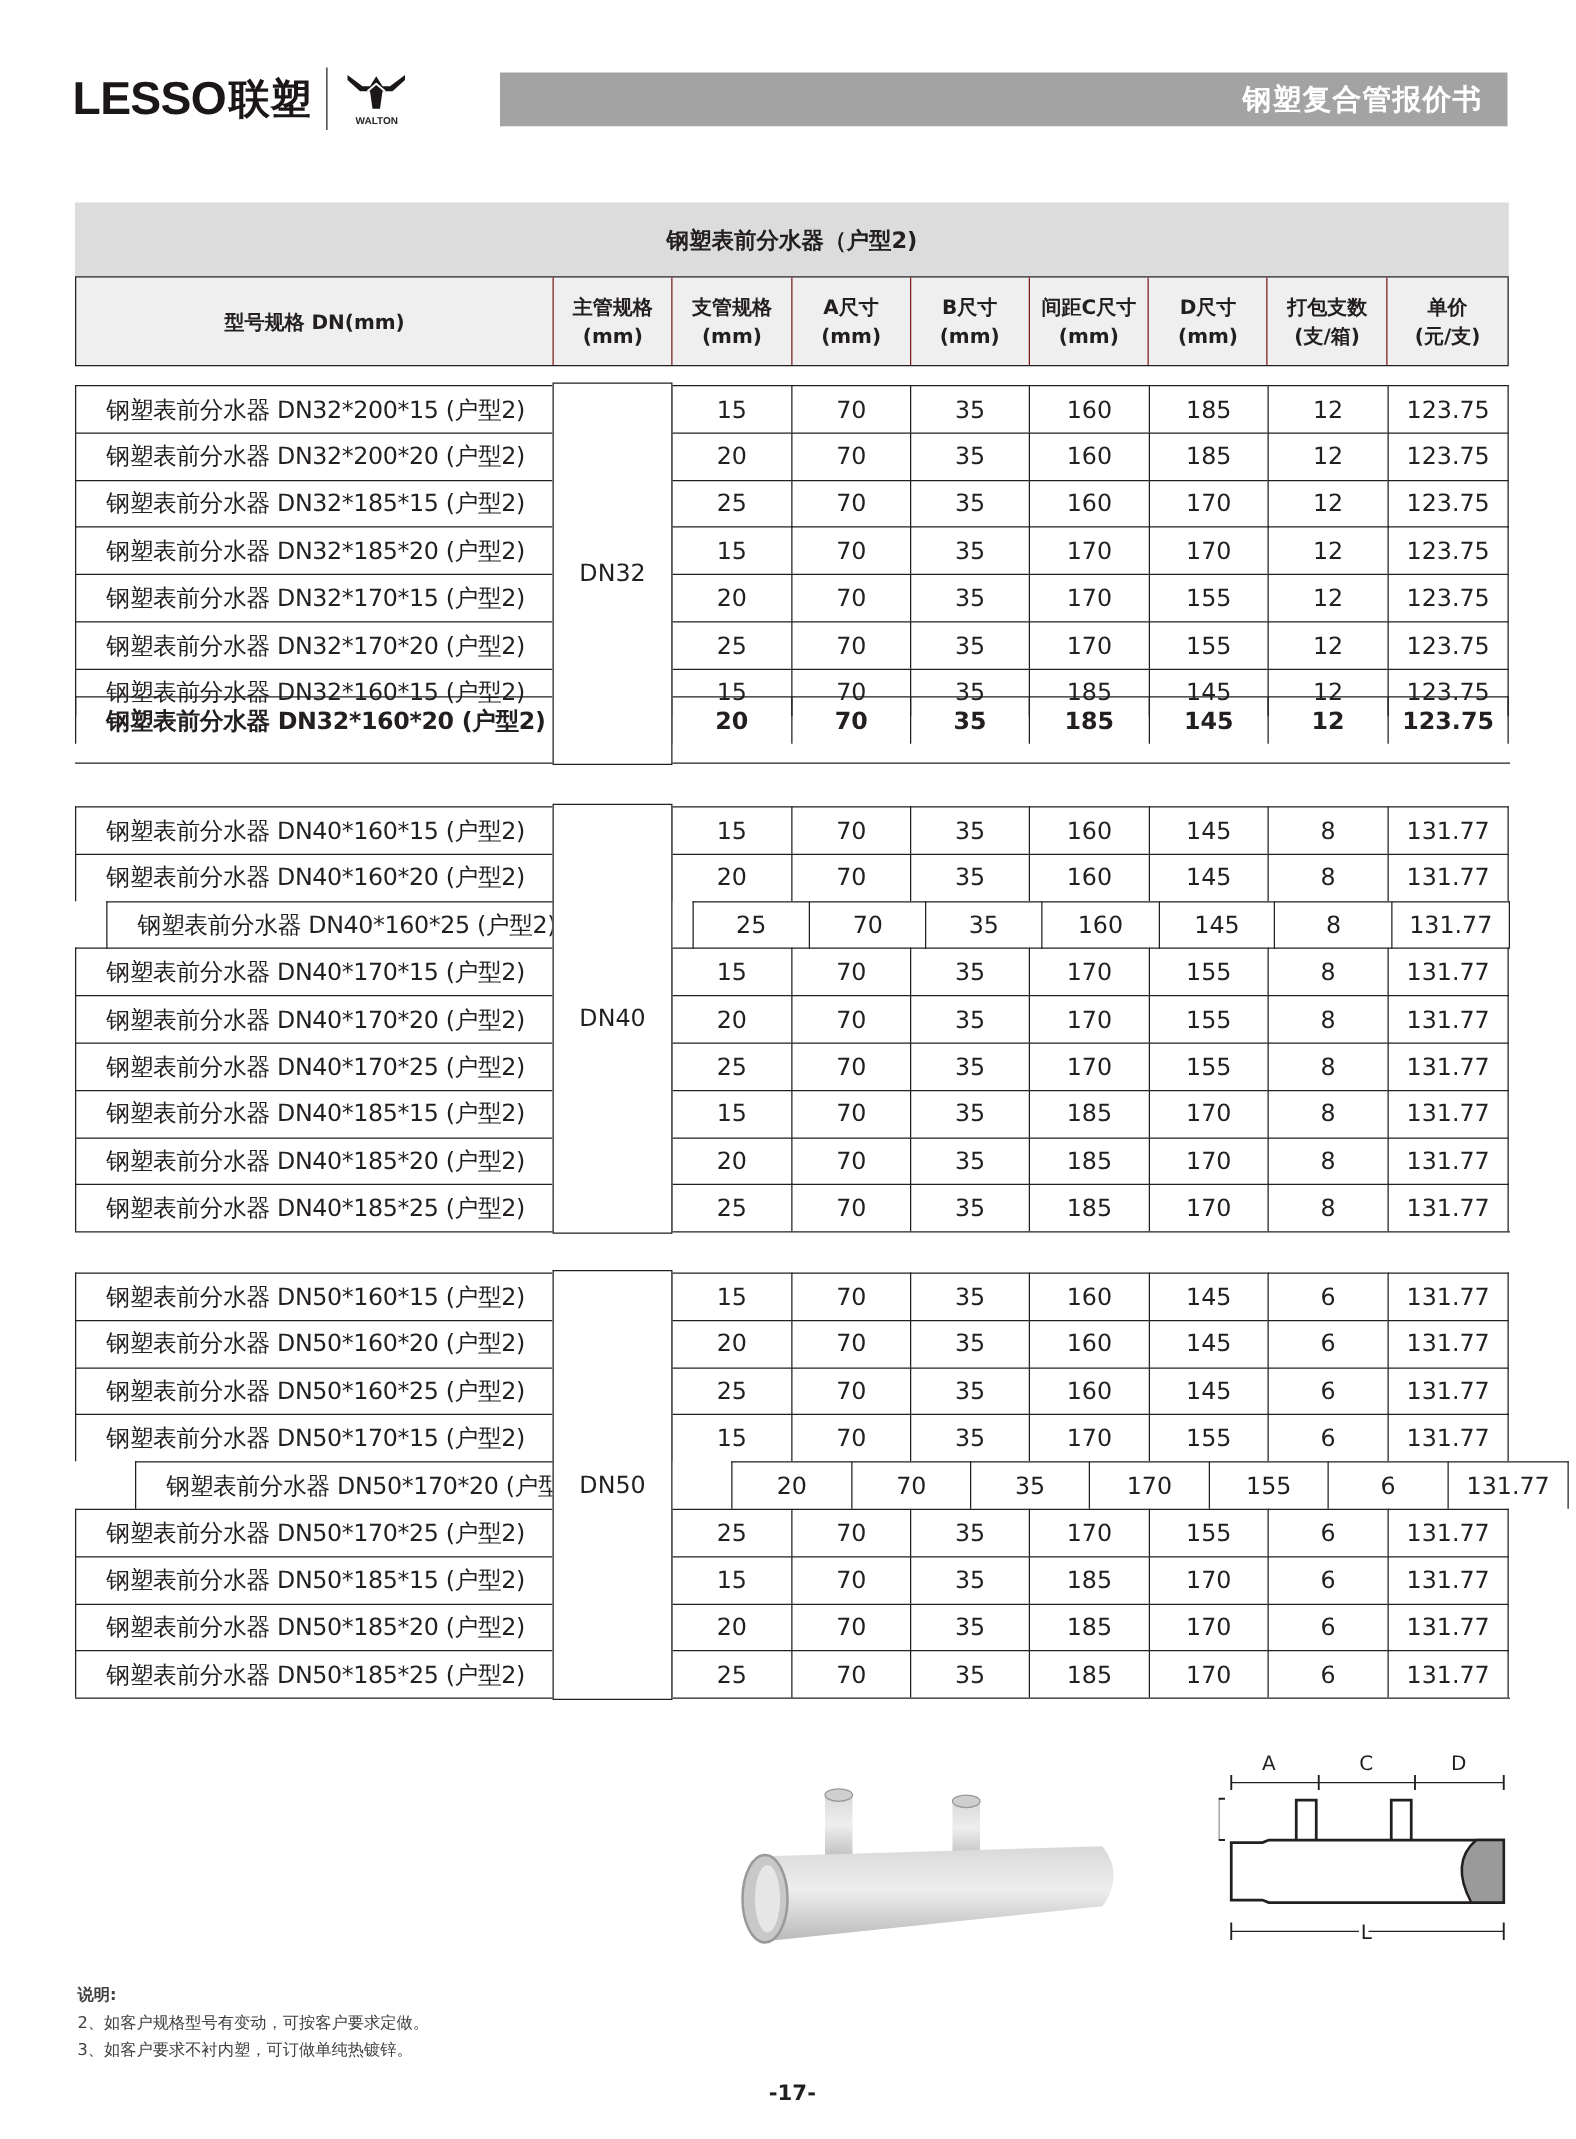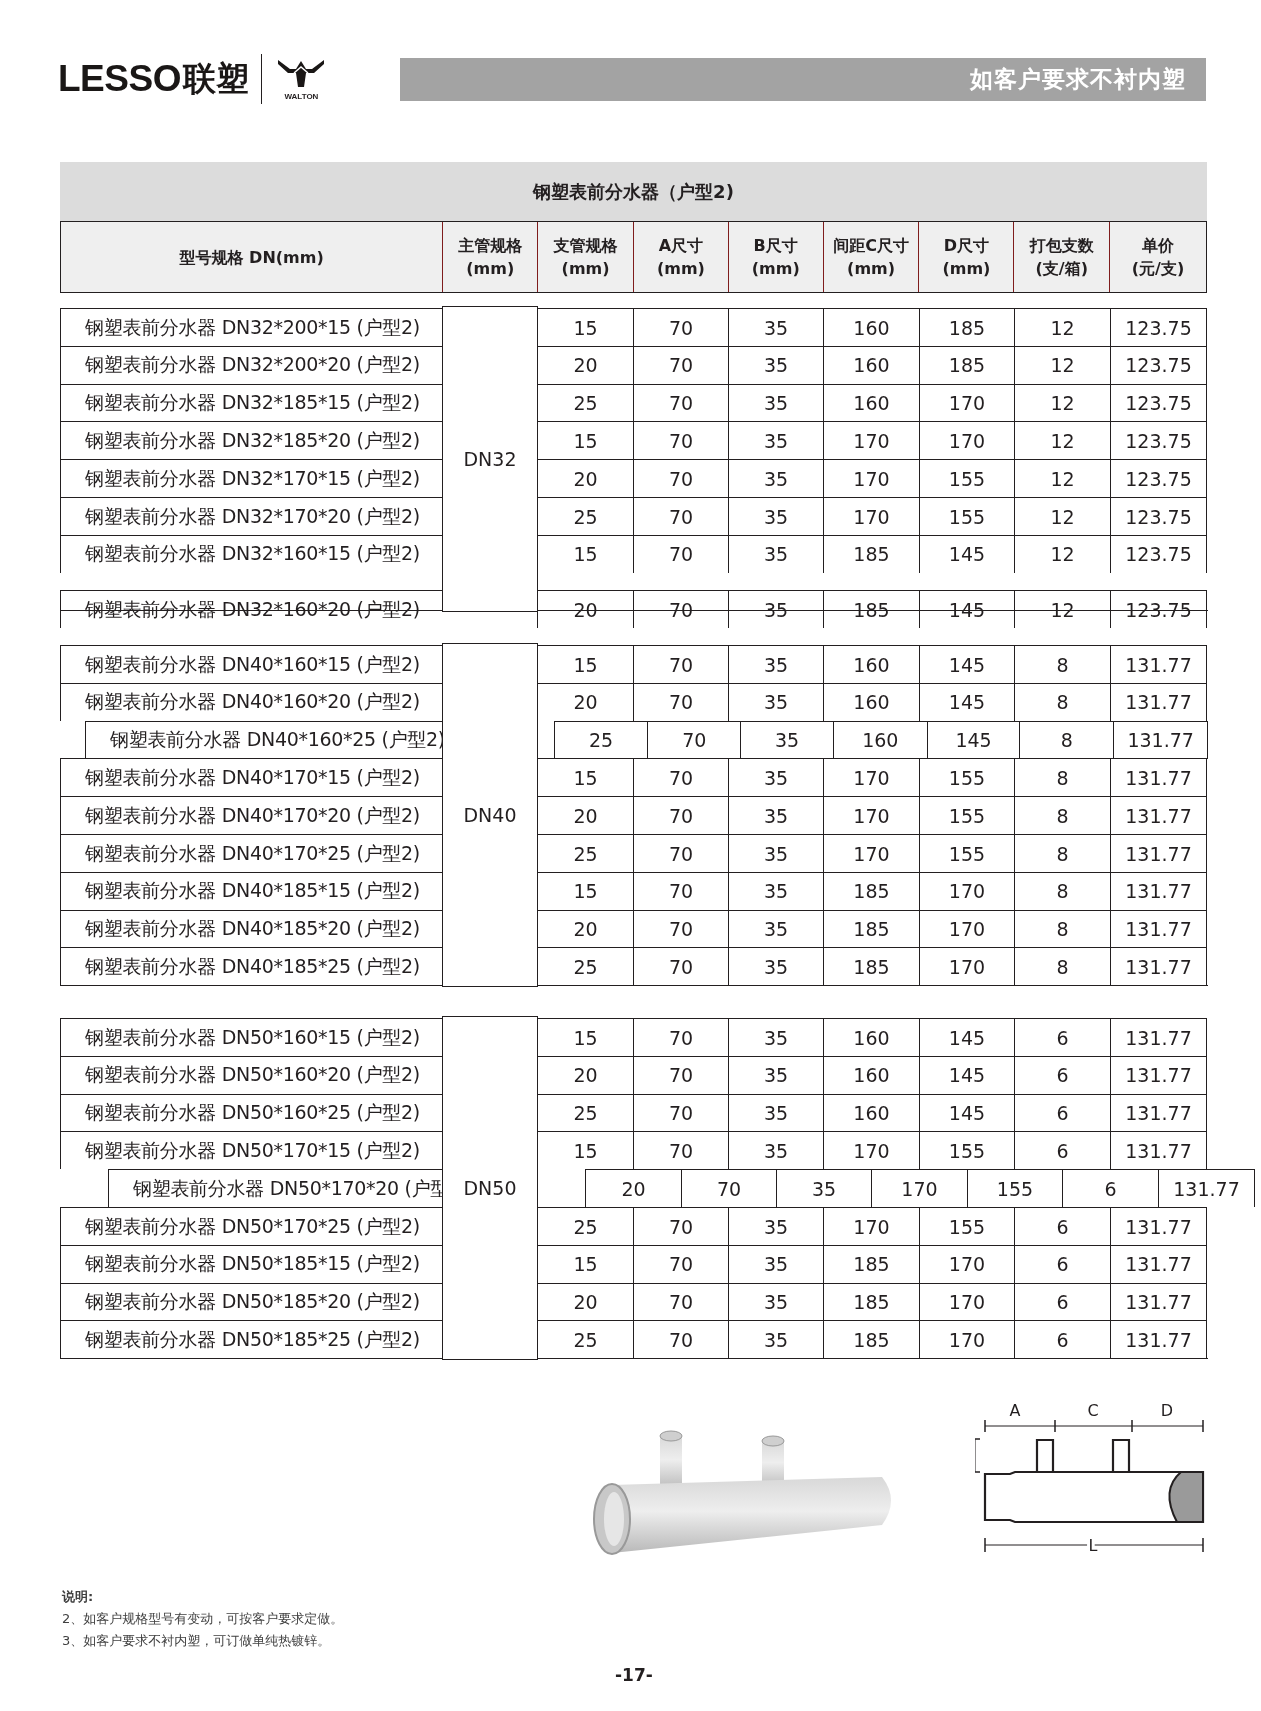--- a/index.html
+++ b/index.html
@@ -48,21 +48,21 @@
   <span class="logo-divider"></span>
   <span class="walton">
     <svg width="50" height="34" viewBox="0 0 50 34">
       <path d="M2 3 L14 12 L20 12 L25 4 L30 12 L36 12 L48 3 L48 7 L38 16 L30 16 L28 30 L22 30 L20 16 L12 16 L2 7 Z" fill="#1a1716"></path>
       <path d="M18 16 L25 10 L32 16" fill="none" stroke="#fff" stroke-width="1.5"></path>
     </svg>
     <span class="walton-label">WALTON</span>
   </span>
 </div>
 <div class="banner">
-  <span>如客户要求不衬内塑</span>
+  <span>钢塑复合管报价书</span>
 </div>
 
 <div class="tbl-title">
   <span>钢塑表前分水器（户型2)</span>
 </div>
 <div class="hdr" id="hdr">
     <div class="hc" style="width: 382px;">型号规格   DN(mm)</div>
     <div class="hc" style="width: 95px;">主管规格
 (mm)</div>
     <div class="hc" style="width: 96px;">支管规格
@@ -153,21 +153,21 @@
         <div class="cell name" style="width: 382px;">钢塑表前分水器 DN32*160*15 (户型2)</div>
         <div style="width: 95px; flex: 0 0 auto;"></div>
         <div class="cell" style="width: 96px;">15</div>
         <div class="cell" style="width: 95px;">70</div>
         <div class="cell" style="width: 95px;">35</div>
         <div class="cell" style="width: 96px;">185</div>
         <div class="cell" style="width: 95px;">145</div>
         <div class="cell" style="width: 96px;">12</div>
         <div class="cell last" style="width: 97px;">123.75</div>
       </div>
-      <div class="row" style="top: 282px; width: 1148px;">
+      <div class="row" style="top: 249px; width: 1148px; font-weight: bold;">
         <div class="cell name" style="width: 382px;">钢塑表前分水器 DN32*160*20 (户型2)</div>
         <div style="width: 95px; flex: 0 0 auto;"></div>
         <div class="cell" style="width: 96px;">20</div>
         <div class="cell" style="width: 95px;">70</div>
         <div class="cell" style="width: 95px;">35</div>
         <div class="cell" style="width: 96px;">185</div>
         <div class="cell" style="width: 95px;">145</div>
         <div class="cell" style="width: 96px;">12</div>
         <div class="cell last" style="width: 97px;">123.75</div>
       </div>

